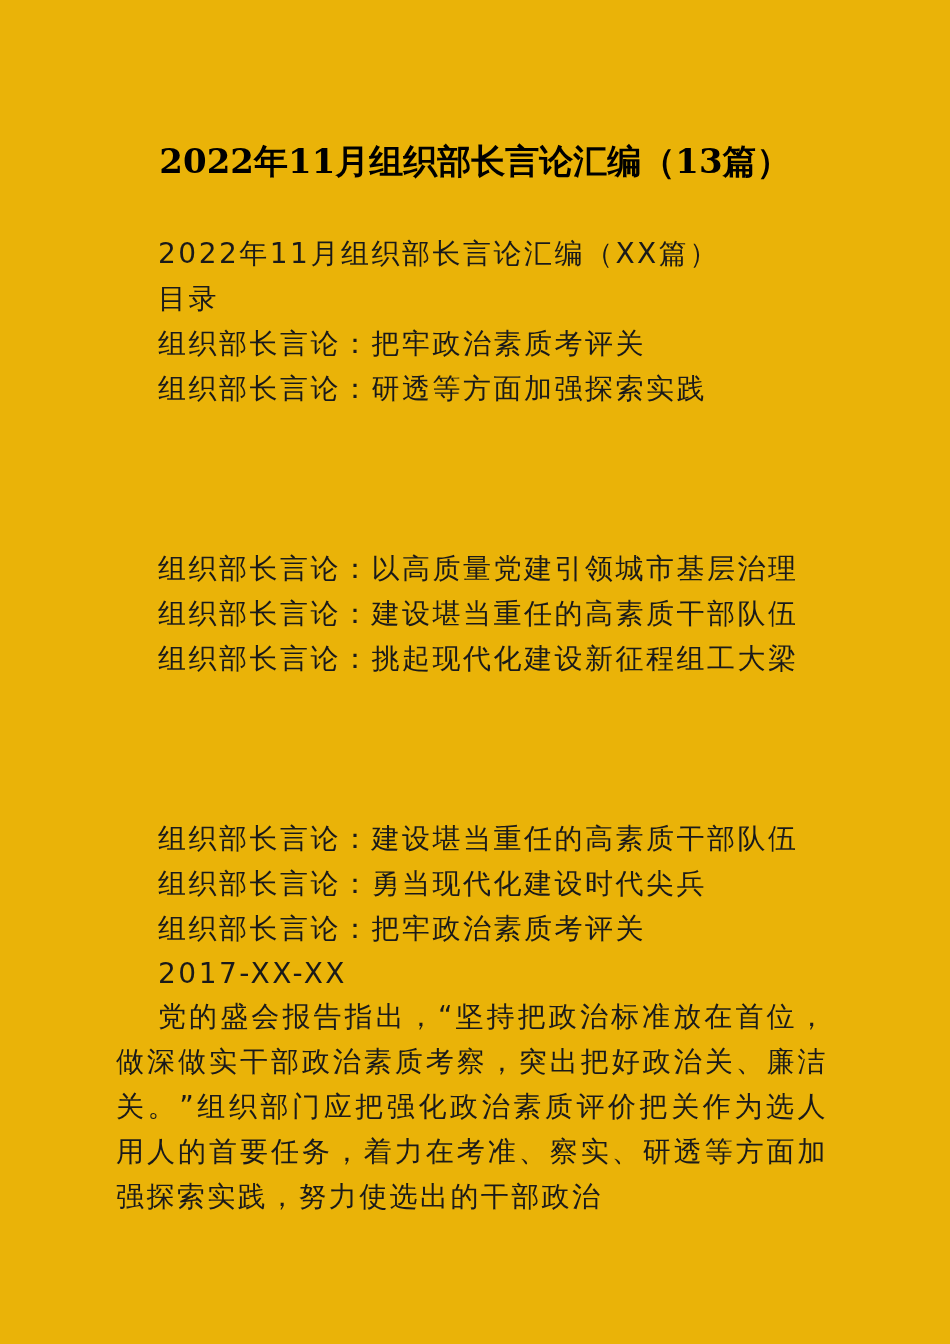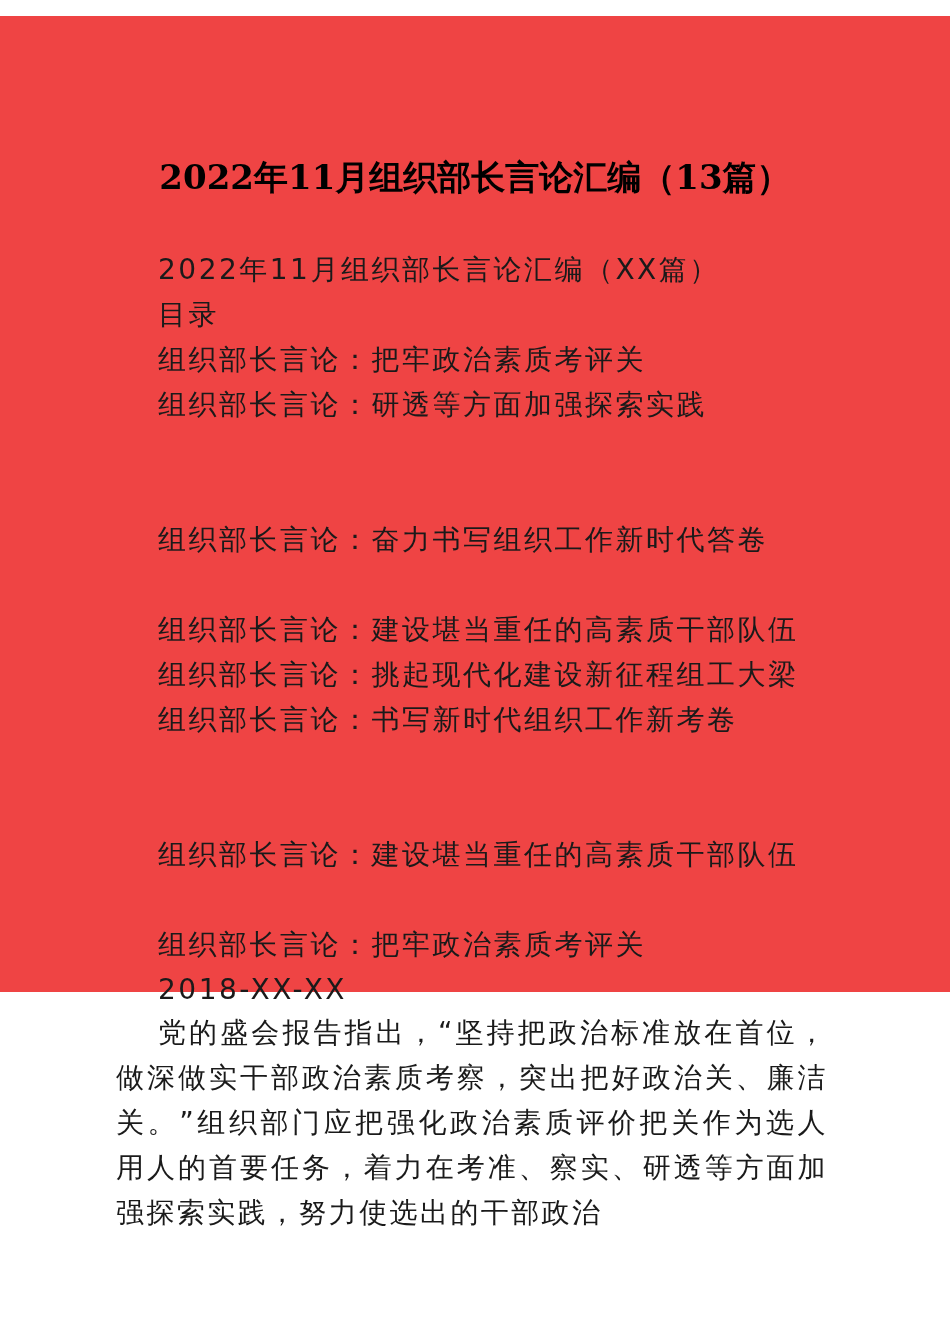--- a/index.html
+++ b/index.html
@@ -1,20 +1,20 @@
 <!DOCTYPE html>
 <html><head>
   <meta charset="utf-8">
   <style>
     html, body { margin: 0; padding: 0; background: #ffffff; }
     body {
       width: 950px; height: 1344px; position: relative; overflow: hidden;
       font-family: "DejaVu Serif", "Liberation Serif", serif; color: #111111;
     }
-    .page { position: absolute; left: 0; top: 16px; width: 950px; height: 976px; background: #ef4444; }
+    .page { position: absolute; left: 0; top: 0; width: 950px; height: 1344px; background: #eab308; }
     .title {
       position: absolute; left: 0; width: 950px; top: 136px;
       text-align: center; font-family: "DejaVu Serif", "Liberation Serif", serif;
       font-weight: bold; font-size: 34px; line-height: 50px; color: #000000;
       letter-spacing: 0px;
     }
     .line {
       position: absolute; left: 158px; font-size: 28px; line-height: 30px;
       letter-spacing: 2.5px; white-space: nowrap; color: #1a1a1a;
       font-family: "DejaVu Sans", "Liberation Sans", sans-serif;
@@ -30,23 +30,23 @@
 <body>
 
 <div class="page">
   <div class="title">2022年11月组织部长言论汇编（13篇）</div>
 
   <div class="line" style="top:239px">2022年11月组织部长言论汇编（XX篇）</div>
   <div class="line" style="top:284px">目录</div>
 
   <div class="line" style="top:329px">组织部长言论：把牢政治素质考评关</div>
   <div class="line" style="top:374px">组织部长言论：研透等方面加强探索实践</div>
-  <div class="line" style="top:509px">组织部长言论：奋力书写组织工作新时代答卷</div>
+  <div class="line" style="top:554px">组织部长言论：以高质量党建引领城市基层治理</div>
   <div class="line" style="top:599px">组织部长言论：建设堪当重任的高素质干部队伍</div>
   <div class="line" style="top:644px">组织部长言论：挑起现代化建设新征程组工大梁</div>
-  <div class="line" style="top:689px">组织部长言论：书写新时代组织工作新考卷</div>
   <div class="line" style="top:824px">组织部长言论：建设堪当重任的高素质干部队伍</div>
+  <div class="line" style="top:869px">组织部长言论：勇当现代化建设时代尖兵</div>
   <div class="line" style="top:914px">组织部长言论：把牢政治素质考评关</div>
 
-  <div class="line" style="top:959px">2018-XX-XX</div>
+  <div class="line" style="top:959px">2017-XX-XX</div>
 
   <div class="para" style="top:994px">党的盛会报告指出，“坚持把政治标准放在首位，做深做实干部政治素质考察，突出把好政治关、廉洁关。”组织部门应把强化政治素质评价把关作为选人用人的首要任务，着力在考准、察实、研透等方面加强探索实践，努力使选出的干部政治</div>
 </div>
 
 </body></html>

